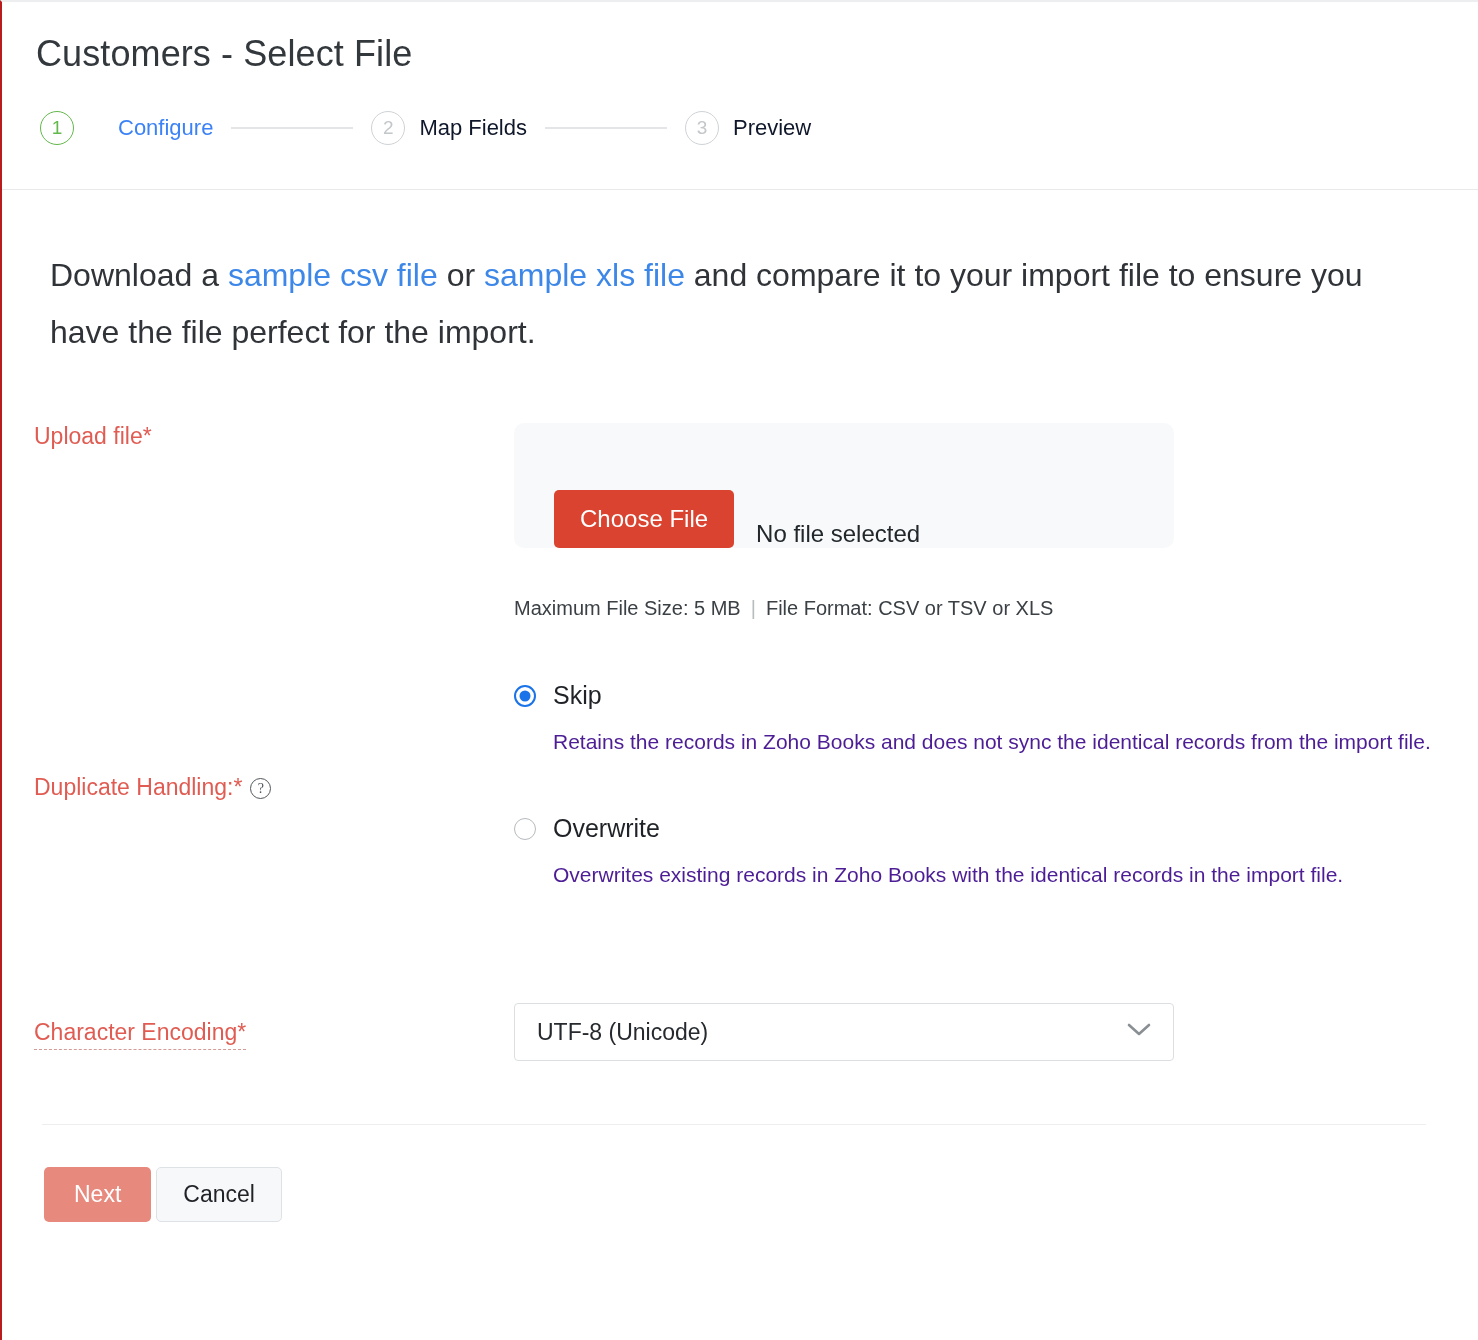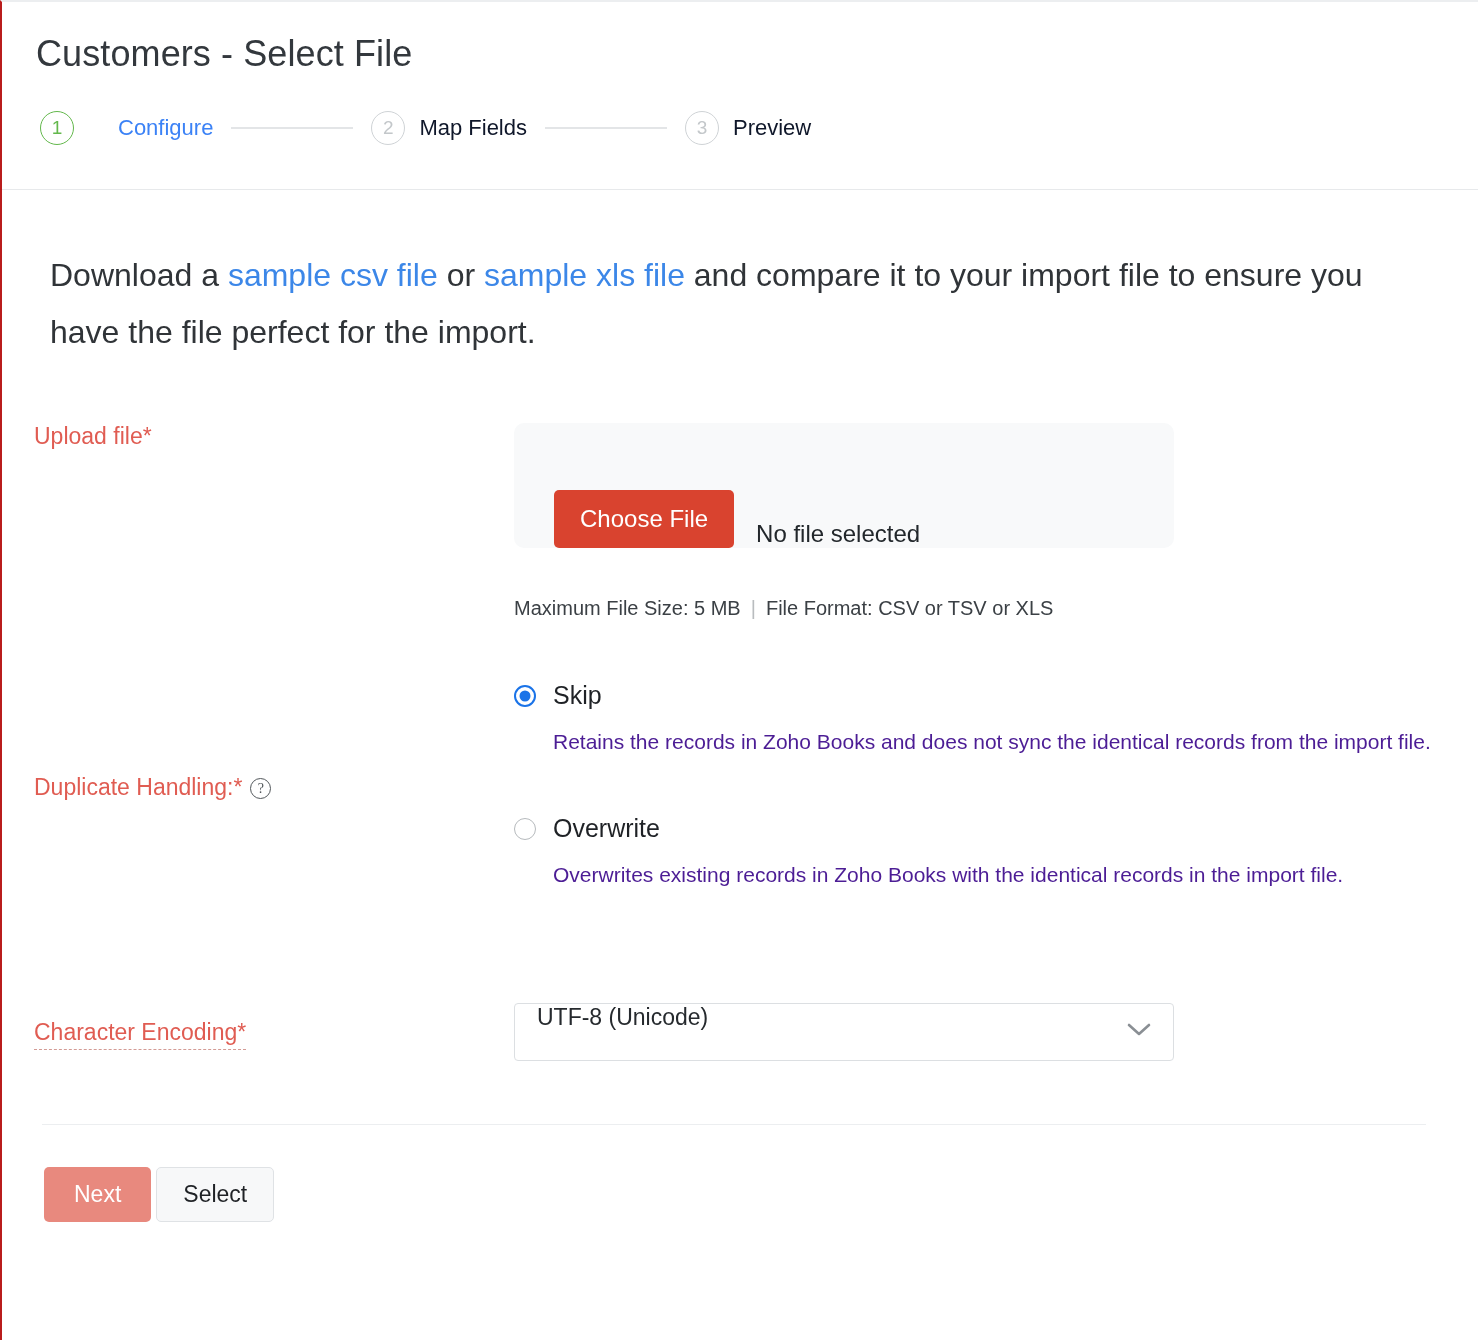--- a/index.html
+++ b/index.html
@@ -235,21 +235,21 @@
     position: relative;
     width: 660px;
   }
   .select-box {
     width: 660px;
     height: 58px;
     border: 1px solid #dcdfe2;
     border-radius: 4px;
     background: #fff;
     display: flex;
-    align-items: flex-start;
+    align-items: center;
     padding: 0 22px;
     font-size: 23px;
     color: #262a2e;
     cursor: pointer;
   }
   .chevron {
     position: absolute;
     right: 22px;
     top: 50%;
     transform: translateY(-50%);
@@ -384,17 +384,17 @@
             </svg>
           </span>
         </div>
       </div>
     </div>
 
     <div class="divider"></div>
 
     <div class="footer">
       <button class="btn-next">Next</button>
-      <button class="btn-cancel">Select</button>
+      <button class="btn-cancel">Cancel</button>
     </div>
 
   </div>
 </div>
 
 </body></html>

